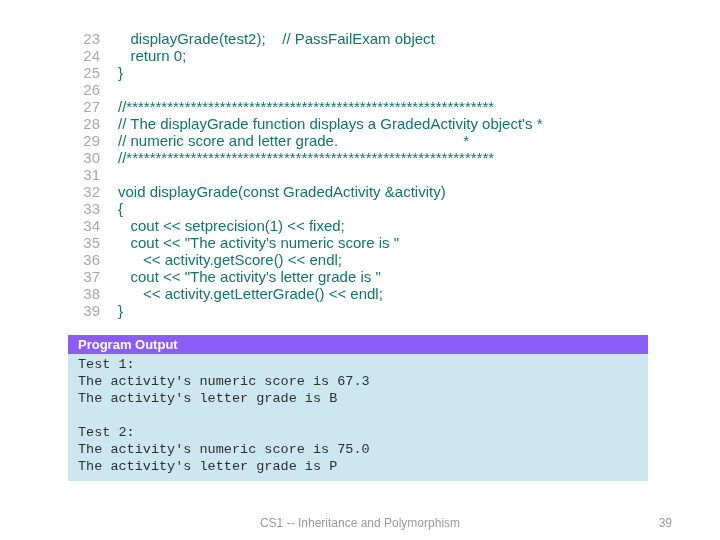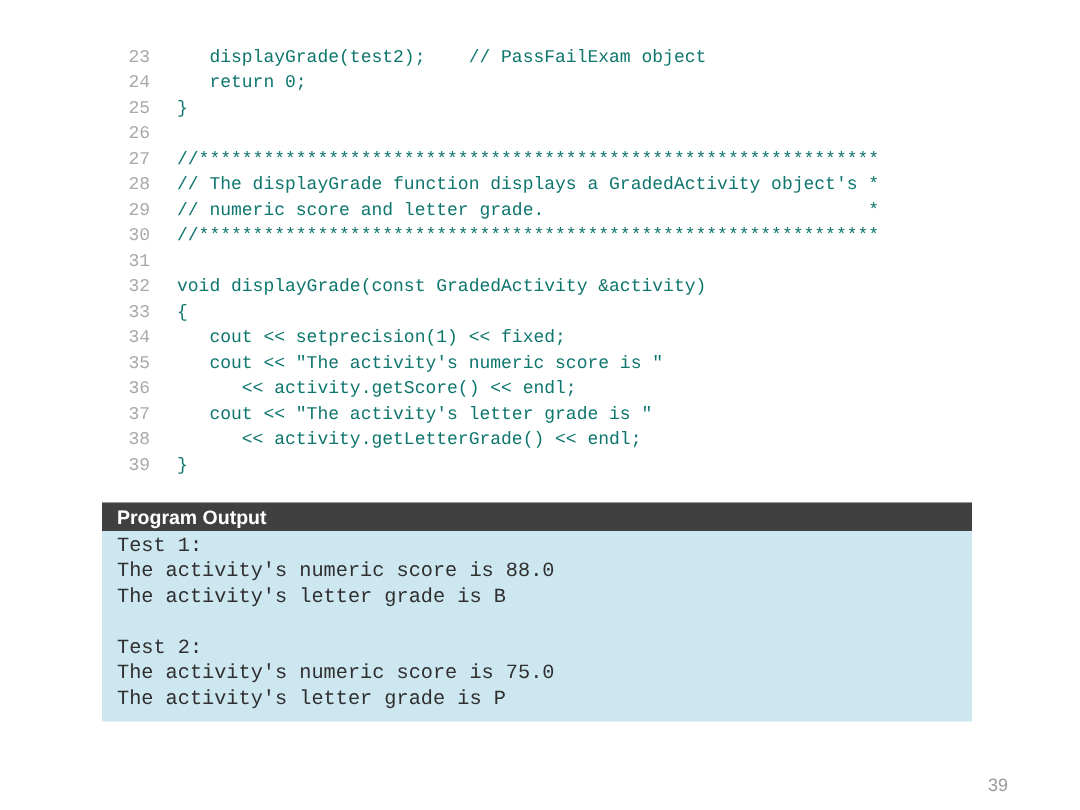--- a/index.html
+++ b/index.html
@@ -14,22 +14,22 @@
   .slide {
     position: relative;
     width: 720px;
     height: 540px;
     box-sizing: border-box;
   }
   .code-block {
     position: absolute;
     left: 72px;
     top: 30px;
-    font-family: Liberation Mono, monospace;
-    font-size: 12px;
+    font-family: Liberation Sans, sans-serif;
+    font-size: 15px;
     line-height: 17px;
     white-space: pre;
   }
   .code-line {
     display: flex;
   }
   .ln {
     width: 28px;
     text-align: right;
     color: #a9a9a9;
@@ -40,21 +40,21 @@
     color: #0f766e;
   }
   .output-panel {
     position: absolute;
     left: 68px;
     top: 335px;
     width: 580px;
     background: #cde7f0;
   }
   .output-header {
-    background: #404040;
+    background: #8b5cf6;
     color: #fff;
     font-family: "Segoe UI", Arial, sans-serif;
     font-size: 13px;
     font-weight: 600;
     padding: 2px 10px;
   }
   .output-body {
     font-family: "Courier New", monospace;
     font-size: 13.5px;
     line-height: 17px;
@@ -82,23 +82,24 @@
 </head>
 <body>
 
 <div class="slide">
 
   <div class="code-block" id="code-block"><div class="code-line"><span class="ln">23</span><span class="code">   displayGrade(test2);    // PassFailExam object</span></div><div class="code-line"><span class="ln">24</span><span class="code">   return 0;</span></div><div class="code-line"><span class="ln">25</span><span class="code">}</span></div><div class="code-line"><span class="ln">26</span><span class="code"></span></div><div class="code-line"><span class="ln">27</span><span class="code">//***************************************************************</span></div><div class="code-line"><span class="ln">28</span><span class="code">// The displayGrade function displays a GradedActivity object's *</span></div><div class="code-line"><span class="ln">29</span><span class="code">// numeric score and letter grade.                              *</span></div><div class="code-line"><span class="ln">30</span><span class="code">//***************************************************************</span></div><div class="code-line"><span class="ln">31</span><span class="code"></span></div><div class="code-line"><span class="ln">32</span><span class="code">void displayGrade(const GradedActivity &amp;activity)</span></div><div class="code-line"><span class="ln">33</span><span class="code">{</span></div><div class="code-line"><span class="ln">34</span><span class="code">   cout &lt;&lt; setprecision(1) &lt;&lt; fixed;</span></div><div class="code-line"><span class="ln">35</span><span class="code">   cout &lt;&lt; "The activity's numeric score is "</span></div><div class="code-line"><span class="ln">36</span><span class="code">      &lt;&lt; activity.getScore() &lt;&lt; endl;</span></div><div class="code-line"><span class="ln">37</span><span class="code">   cout &lt;&lt; "The activity's letter grade is "</span></div><div class="code-line"><span class="ln">38</span><span class="code">      &lt;&lt; activity.getLetterGrade() &lt;&lt; endl;</span></div><div class="code-line"><span class="ln">39</span><span class="code">}</span></div></div>
 
   <div class="output-panel">
     <div class="output-header">Program Output</div>
     <div class="output-body" id="output-body">Test 1:
-The activity's numeric score is 88.0
+The activity's numeric score is 67.3
 The activity's letter grade is B
 
 Test 2:
 The activity's numeric score is 75.0
 The activity's letter grade is P</div>
   </div>
 
+  <div class="footer">CS1 -- Inheritance and Polymorphism</div>
   <div class="page-num">39</div>
 
 </div>
 
 </body></html>

